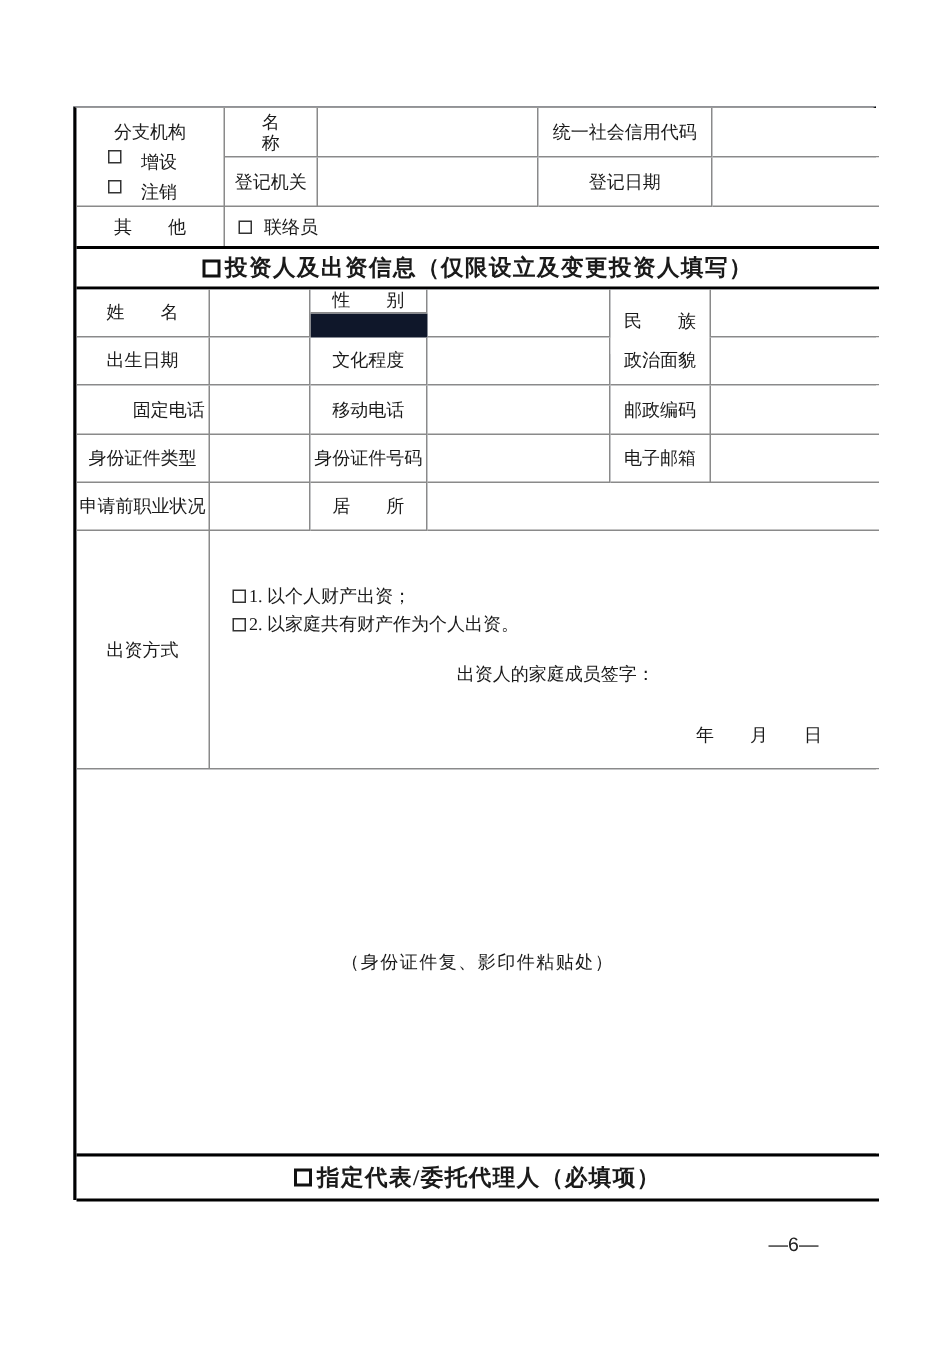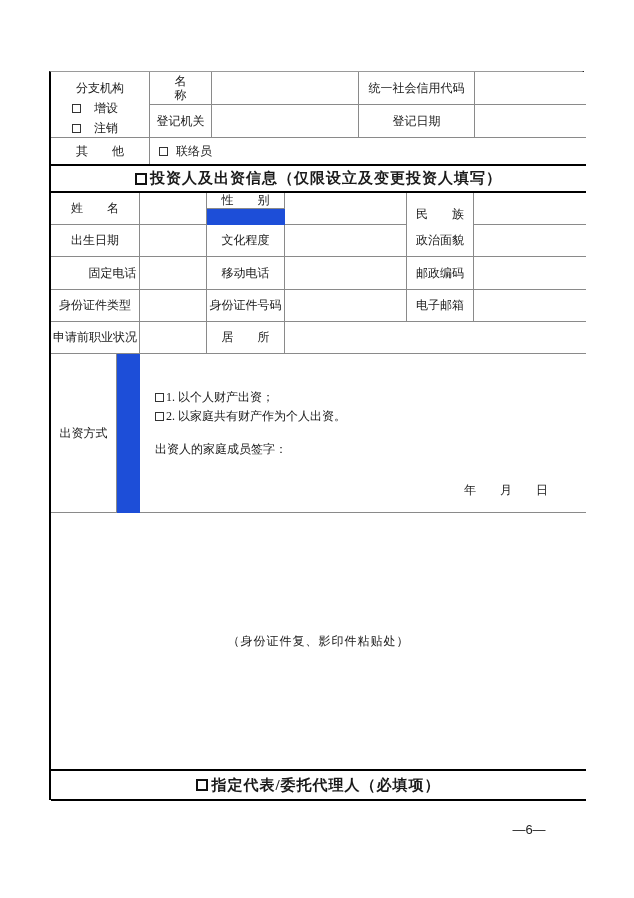--- a/index.html
+++ b/index.html
@@ -11,36 +11,36 @@
     color: #1a1a1a;
     overflow: hidden;
   }
   .form-table {
     position: absolute;
     left: 49px; top: 71px;
     width: 535px; height: 729px;
     border-left: 2px solid #000;
     border-right: 2px solid #000;
     border-top: 1px solid #9a9a9a;
-    background: #1d4ed8;
+    background: #0f172a;
   }
   .cell {
     position: absolute;
     border-right: 1px solid #8a8a8a;
     border-bottom: 1px solid #8a8a8a;
     font-size: 12px;
     display: flex;
     align-items: center;
     justify-content: center;
     overflow: hidden;
     background: #fff;
   }
   .cell.no-r { border-right: none; }
   .cell.no-b { border-bottom: none; }
-  .cell.left { justify-content: flex-start; }
+  .cell.left { justify-content: flex-start; text-align: center; }
   .sec-header {
     position: absolute;
     left: 0; width: 535px;
     border-top: 2px solid #000;
     border-bottom: 2px solid #000;
     display: flex;
     align-items: center;
     justify-content: center;
     font-weight: bold;
     font-size: 15px;
@@ -50,21 +50,21 @@
   .cb {
     display: inline-block;
     width: 9px; height: 9px;
     border: 1px solid #333;
     background: #fff;
     flex: 0 0 auto;
   }
   .cb.big { width: 12px; height: 12px; border: 2px solid #111; margin-right: 3px; }
   .branch-cell { flex-direction: column; align-items: stretch; justify-content: flex-start; padding-top: 7px; }
   .branch-title { text-align: center; height: 19px; line-height: 19px; }
-  .branch-opt { display: flex; align-items: center; padding-left: 21px; height: 19px; margin-top: 2px; }
+  .branch-opt { display: flex; padding-left: 21px; height: 19px; margin-top: 2px; }
   .branch-opt .cb { margin-right: 13px; }
   .wrap-narrow { width: 16px; line-height: 14px; word-break: break-all; text-align: center; }
   .liaison { padding-left: 9px; }
   .liaison .cb { margin-right: 8px; }
   .contrib-content { display: block; padding: 34px 0 0 15px; position: relative; }
   .opt-line { display: flex; align-items: center; height: 19px; }
   .opt-line .cb { margin-right: 2px; }
   .sig-line { margin-top: 14px; height: 19px; line-height: 19px; }
   .date-line { position: absolute; right: 38px; bottom: 13px; font-size: 12px; }
   .paste-cell { font-size: 12px; letter-spacing: 1px; }
@@ -143,21 +143,21 @@
   <div class="cell" style="left:156px;top:218px;width:78px;height:32px;">身份证件号码</div>
   <div class="cell" style="left:234px;top:218px;width:122px;height:32px;"></div>
   <div class="cell" style="left:356px;top:218px;width:67px;height:32px;">电子邮箱</div>
   <div class="cell no-r" style="left:423px;top:218px;width:112px;height:32px;"></div>
 
   <div class="cell" style="left:0;top:250px;width:89px;height:32px;">申请前职业状况</div>
   <div class="cell" style="left:89px;top:250px;width:67px;height:32px;"></div>
   <div class="cell" style="left:156px;top:250px;width:78px;height:32px;">居　　所</div>
   <div class="cell no-r" style="left:234px;top:250px;width:301px;height:32px;"></div>
 
-  <div class="cell" style="left:0;top:282px;width:66px;height:159px;">出资方式</div>
+  <div class="cell" style="left:0;top:282px;width:89px;height:159px;">出资方式</div>
   <div class="cell no-r left contrib-content" style="left:89px;top:282px;width:446px;height:159px;">
     <div class="opt-line">
       <span class="cb"></span>
       <span>1. 以个人财产出资；</span>
     </div>
     <div class="opt-line">
       <span class="cb"></span>
       <span>2. 以家庭共有财产作为个人出资。</span>
     </div>
     <div class="sig-line">出资人的家庭成员签字：</div>

